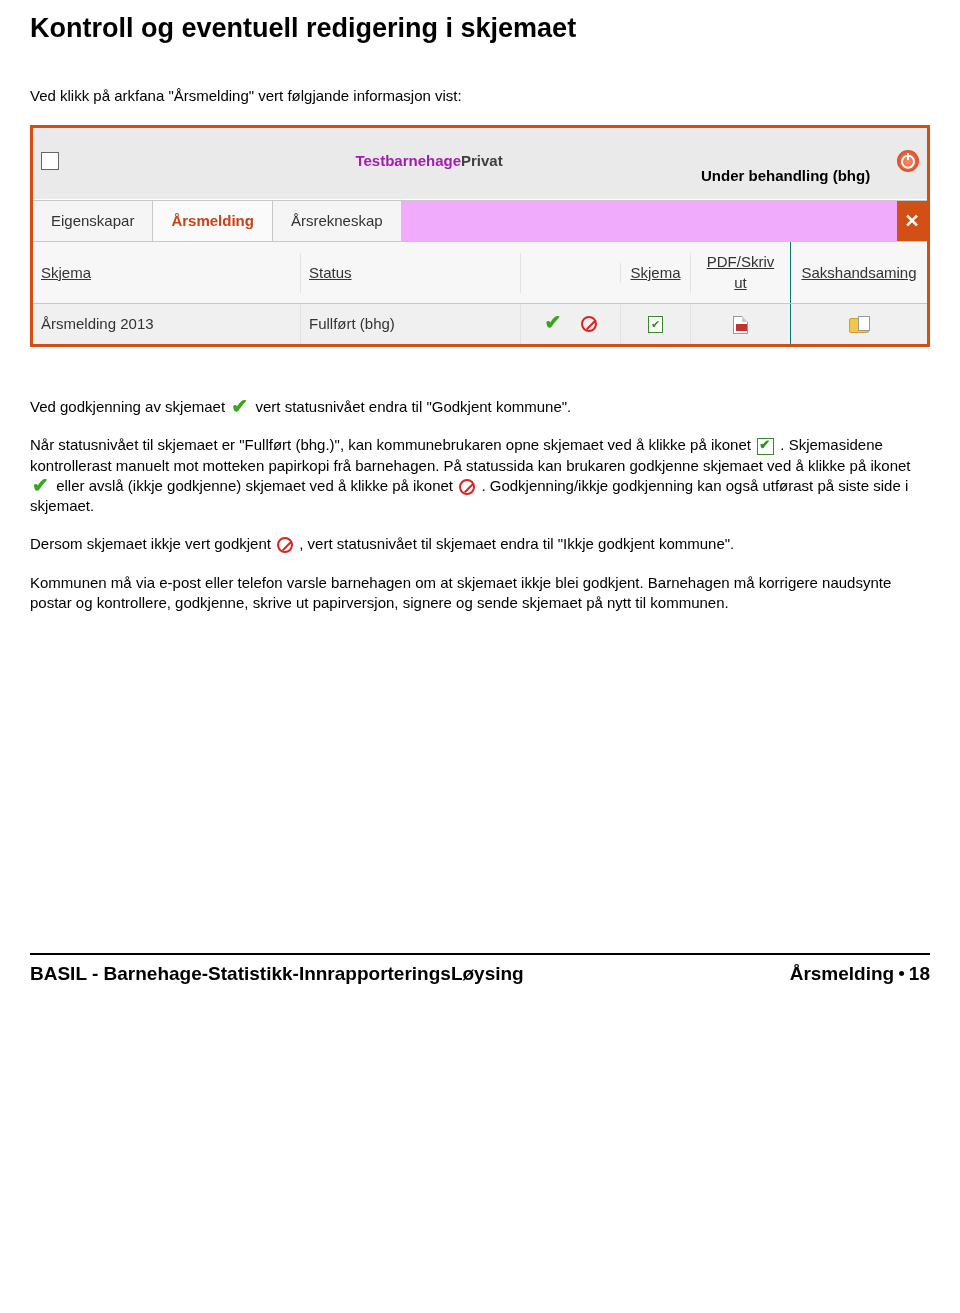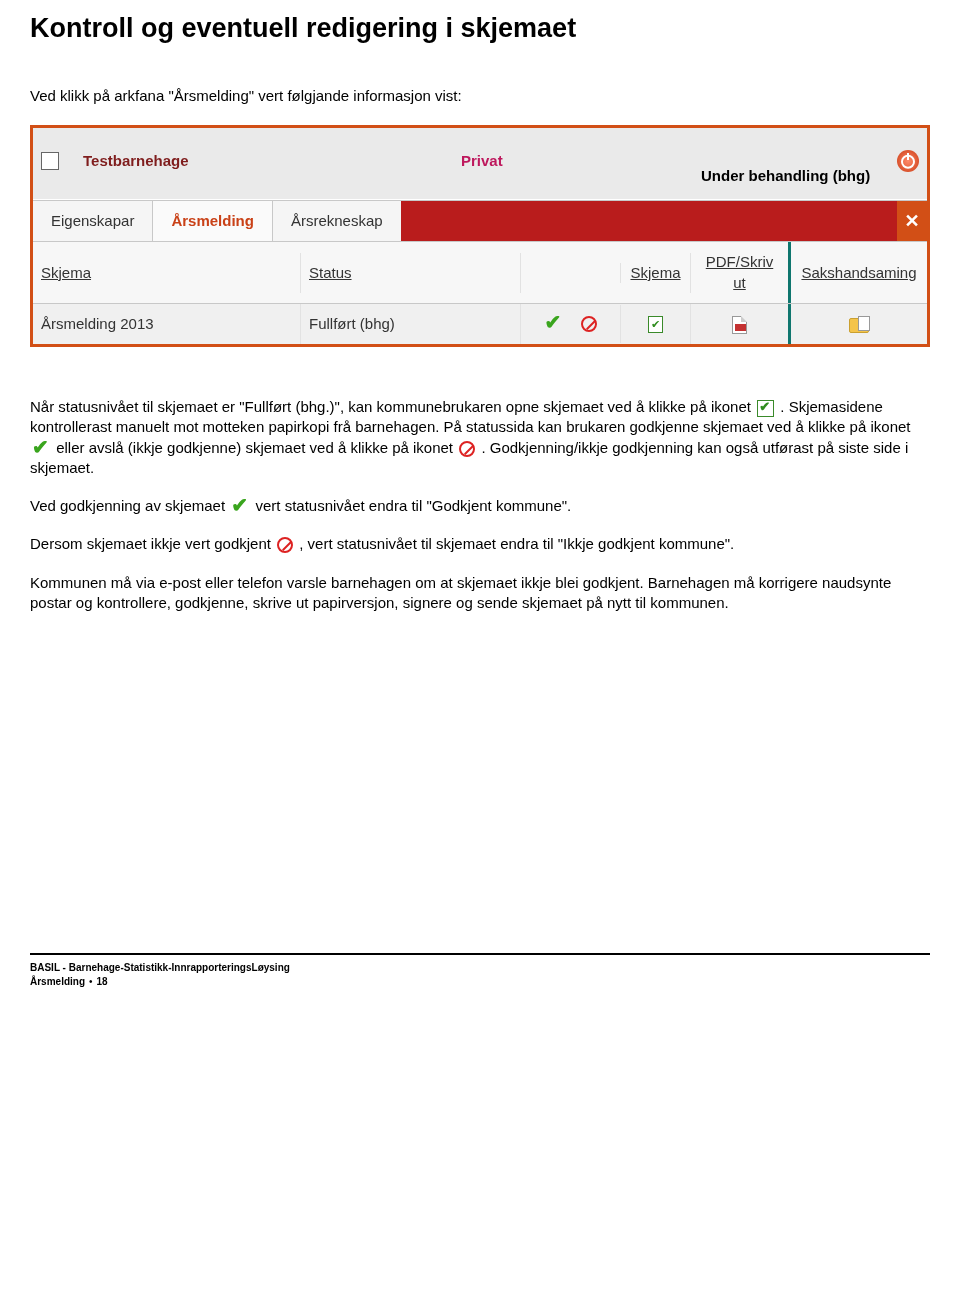--- a/index.html
+++ b/index.html
@@ -33,43 +33,43 @@
     font-weight: bold;
     font-family: Arial, sans-serif;
     font-size: 15px;
   }
   .hdr-checkbox {
     width: 18px; height: 18px;
     border: 1px solid #666;
     background: #fff;
     margin-right: 24px;
   }
-  .hdr-name { color: #7f1d1d; flex: 1; }
-  .hdr-type { width: 240px; color: #be185d; }
+  .hdr-name { color: #a21caf; flex: 1; text-align: right; }
+  .hdr-type { width: 240px; color: #404040; }
   .hdr-status { width: 190px; color: #000000; line-height: 1.3; margin-top: 28px; }
   .hdr-power {
     width: 22px; height: 22px;
     border-radius: 50%;
     background: radial-gradient(circle, #ff8b6b 0%, #c93a12 100%);
     margin-left: 6px;
     position: relative;
   }
   .hdr-power::before {
     content: ""; position: absolute; left: 50%; top: 50%;
     width: 10px; height: 10px; border: 2px solid #fff; border-radius: 50%;
     transform: translate(-50%, -45%);
   }
   .hdr-power::after {
     content: ""; position: absolute; left: 50%; top: 3px;
     width: 2px; height: 7px; background: #fff; transform: translateX(-50%);
   }
   .tabs-row {
     display: flex;
     align-items: stretch;
-    background: #b91c1c;
+    background: #f0abfc;
     border-top: 1px solid #fff;
   }
   .tab {
     padding: 10px 18px;
     border: 1px solid #c8c8c8;
     border-bottom: none;
     border-right: none;
     background: #f5f5f5;
     color: #333;
     font-family: Arial, sans-serif;
@@ -93,21 +93,21 @@
     font-family: Arial, sans-serif;
     font-size: 15px;
     color: #333;
   }
   .cols-row { background: #f7f7f7; text-decoration: underline; }
   .cols-row > div, .data-row > div { padding: 10px 8px; }
   .c-skjema { flex: 0 0 268px; border-right: 1px solid #e2e2e2; }
   .c-status { flex: 0 0 220px; border-right: 1px solid #e2e2e2; }
   .c-actions { flex: 0 0 100px; display:flex; gap:14px; align-items:center; border-right:1px solid #e2e2e2; justify-content:center;}
   .c-skjema2 { flex: 0 0 70px; text-align:center; border-right:1px solid #e2e2e2;}
-  .c-pdf { flex: 0 0 100px; text-align:center; border-right:3px solid #0f766e;}
+  .c-pdf { flex: 0 0 100px; text-align:center; border-right:1px solid #0f766e;}
   .c-saks { flex: 1; text-align:center;}
   .data-row { background: #f0f0f0; }
 
   
   .icon {
     display: inline-block;
     vertical-align: middle;
     width: 18px; height: 18px;
     position: relative;
     margin: 0 2px;
@@ -163,23 +163,22 @@
   .body-text a { color: #0b3ca6; text-decoration: underline; }
 
   .footer {
     position: relative;
     margin-top: 340px;
     border-top: 2px solid #000;
     padding-top: 6px;
     display: flex;
     justify-content: space-between;
     font-family: Arial, sans-serif;
-    font-size: 10px;
+    font-size: 19px;
     font-weight: bold;
-    flex-direction: column;
   }
   .footer .dot { font-weight: normal; padding: 0 4px; }
 </style>
 </head>
 <body>
 
 <h1>Kontroll og eventuell redigering i skjemaet</h1>
 
 <p class="intro">Ved klikk på arkfana "Årsmelding" vert følgjande informasjon vist:</p>
 
@@ -214,34 +213,34 @@
       <span class="icon icon-reject"></span>
     </div>
     <div class="c-skjema2"><span class="icon icon-doc"></span></div>
     <div class="c-pdf"><span class="icon icon-pdf"></span></div>
     <div class="c-saks"><span class="icon icon-folder"></span></div>
   </div>
 </div>
 
 <div class="body-text">
   <p>
+    <span>Ved godkjenning av skjemaet </span>
+    <span class="icon icon-approve"></span>
+    <span> vert statusnivået endra til "Godkjent kommune".</span>
+  </p>
+  <p>
     <span>Når statusnivået til skjemaet er "Fullført (bhg.)",  kan kommunebrukaren opne skjemaet ved å klikke på ikonet </span>
     <span class="icon icon-open"></span>
     <span>. Skjemasidene kontrollerast manuelt mot motteken papirkopi frå barnehagen. På statussida kan brukaren godkjenne skjemaet ved å klikke på ikonet </span>
     <span class="icon icon-approve"></span>
     <span> eller avslå (ikkje godkjenne) skjemaet ved å klikke på ikonet </span>
     <span class="icon icon-reject"></span>
     <span>. Godkjenning/ikkje godkjenning kan også utførast på siste side i skjemaet.</span>
   </p>
   <p>
-    <span>Ved godkjenning av skjemaet </span>
-    <span class="icon icon-approve"></span>
-    <span> vert statusnivået endra til "Godkjent kommune".</span>
-  </p>
-  <p>
     <span>Dersom skjemaet ikkje vert godkjent </span>
     <span class="icon icon-reject"></span>
     <span>, vert statusnivået til skjemaet endra til "Ikkje godkjent kommune".</span>
   </p>
   <p>Kommunen må via e-post eller telefon varsle barnehagen om at skjemaet ikkje blei godkjent. Barnehagen må korrigere naudsynte postar og kontrollere, godkjenne, skrive ut papirversjon, signere og sende skjemaet på nytt til kommunen.</p>
 </div>
 
 <div class="footer">
   <div>BASIL - Barnehage-Statistikk-InnrapporteringsLøysing</div>
   <div>

